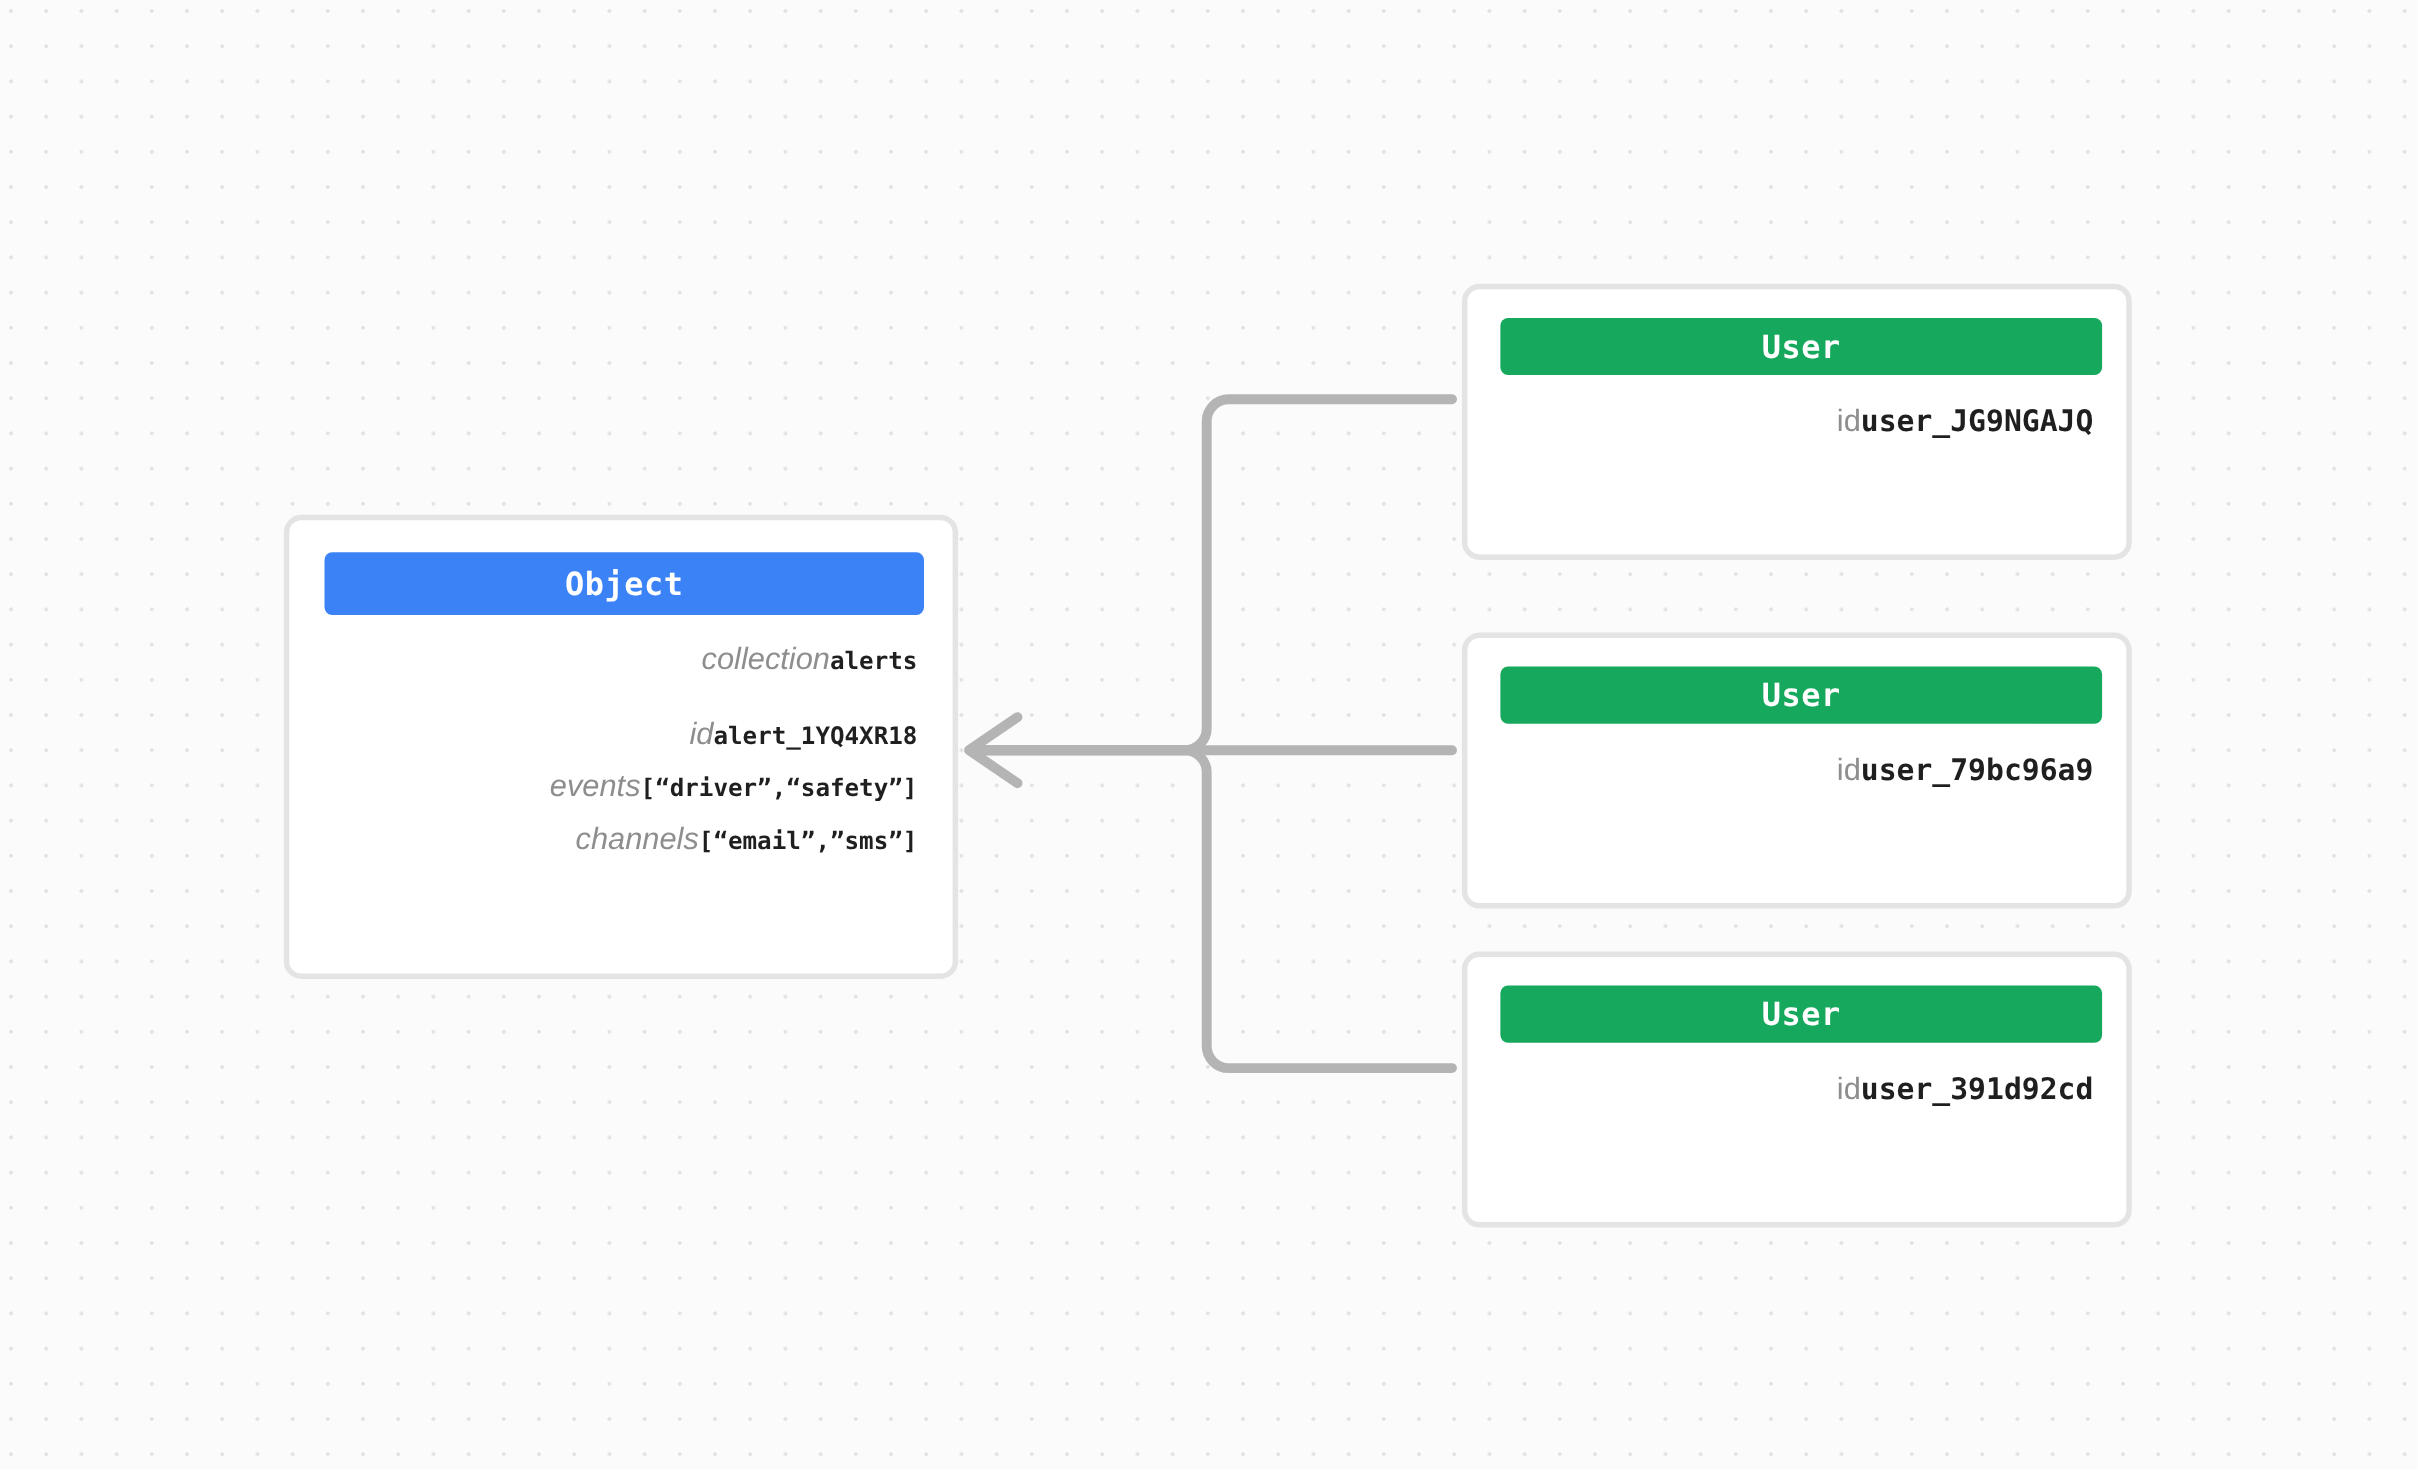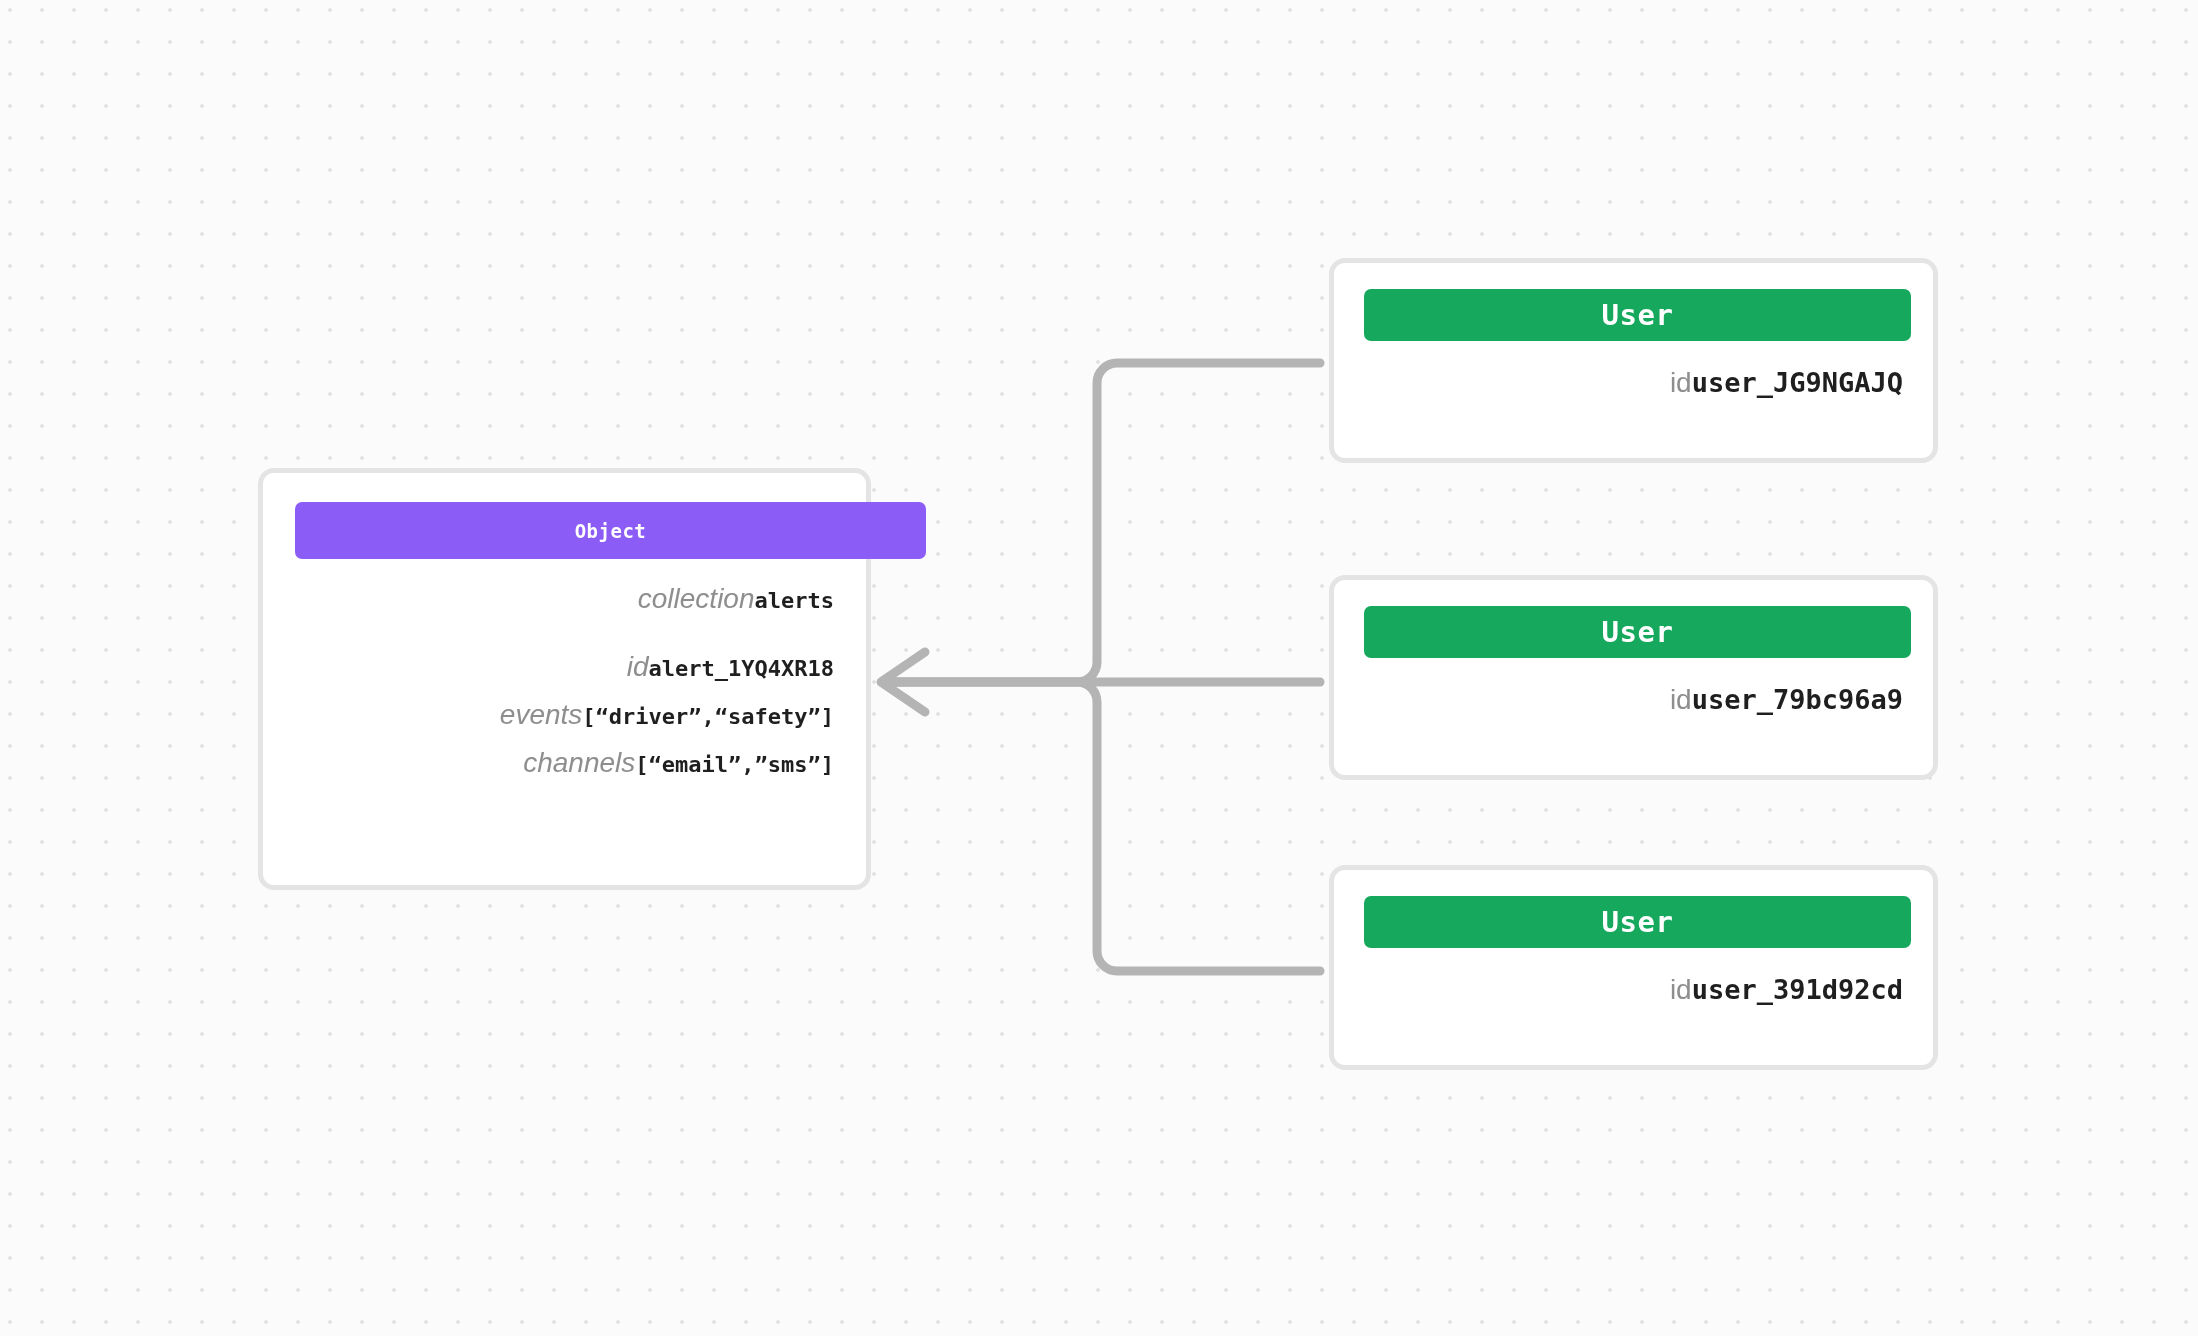--- a/index.html
+++ b/index.html
@@ -82,41 +82,41 @@
   
   #node-object {
     left: 258px;
     top: 468px;
     width: 613px;
     height: 422px;
   }
   #node-object .node-header {
     left: 32px;
     top: 29px;
-    width: 631px;
+    width: 545px;
     height: 57px;
-    background: #8b5cf6;
-    font-size: 19px;
+    background: #3b82f6;
+    font-size: 29px;
   }
   #node-object .rows {
     top: 110px;
     padding: 0 32px;
   }
   #node-object .row {
     height: 48px;
   }
   #node-object .row-key { font-size: 28px; font-style: italic; }
   #node-object .row-val { font-size: 22px; }
   #node-object .gap { height: 20px; }
 
   
   .node-user {
     left: 1329px;
     width: 609px;
-    height: 205px;
+    height: 251px;
   }
   .node-user .node-header {
     left: 30px;
     top: 26px;
     width: 547px;
     height: 52px;
     background: #16a85c;
     font-size: 29px;
   }
   .node-user .rows {

